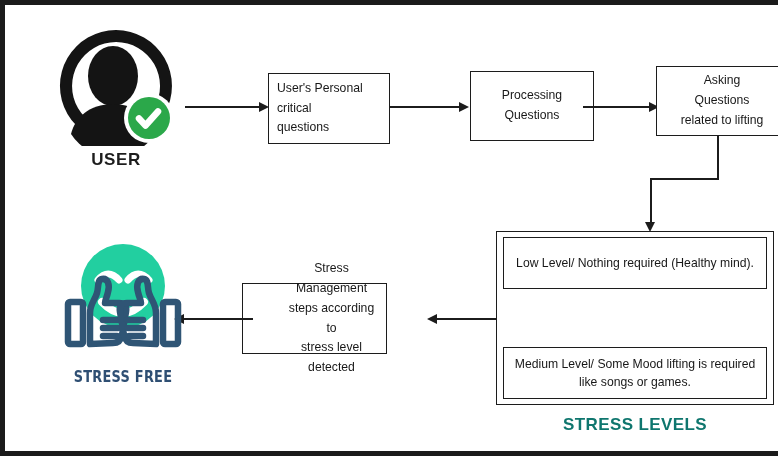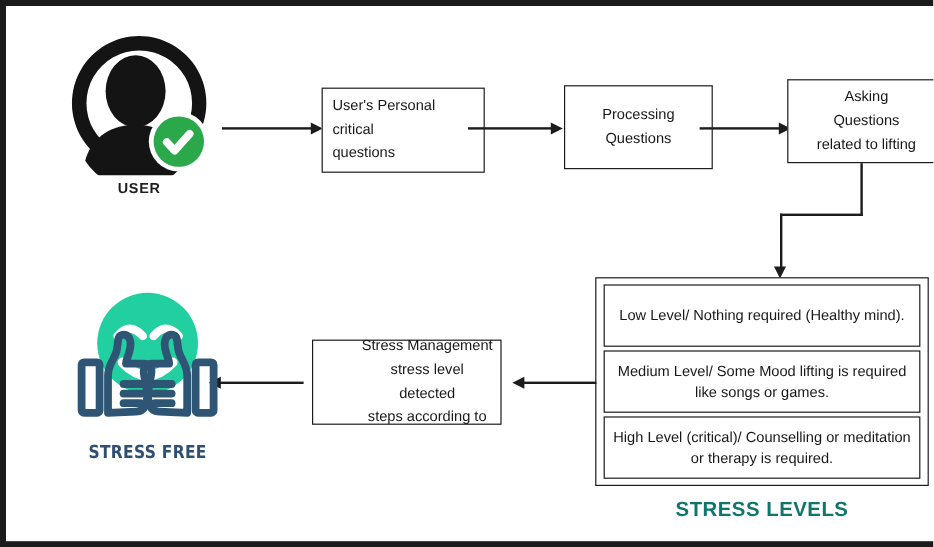--- a/index.html
+++ b/index.html
@@ -116,21 +116,21 @@
     top: 26px;
     width: 120px;
     height: 120px;
   }
   #user-label {
     position: absolute;
     left: 46px;
     top: 150px;
     width: 140px;
     text-align: center;
-    font-size: 12px;
+    font-size: 17px;
     font-weight: 700;
     letter-spacing: 0.6px;
     color: #1d1d1d;
   }
 
   
   #stressfree-icon-wrap {
     position: absolute;
     left: 58px;
     top: 240px;
@@ -180,21 +180,21 @@
       <circle cx="93" cy="92" r="25" fill="#ffffff"></circle>
       <circle cx="93" cy="92" r="21" fill="#2BA84A"></circle>
       <path d="M83 92.5 l6.5 7 12.5 -14" stroke="#ffffff" stroke-width="6.5" fill="none" stroke-linecap="round" stroke-linejoin="round"></path>
     </svg>
   </div>
   <div id="user-label">USER</div>
 
   <div class="line h-line" style="left:185px; top:106px; width:76px;"></div>
   <div class="arrow-head arrow-right" style="left:259px; top:101.5px;"></div>
 
-  <div class="pbox left" id="box-personal-questions" style="left:268px; top:73px; width:136px; height:71px;">
+  <div class="pbox left" id="box-personal-questions" style="left:268px; top:73px; width:122px; height:71px;">
     <span>User's Personal</span>
     <span>critical</span>
     <span>questions</span>
   </div>
 
   <div class="line h-line" style="left:390px; top:106px; width:71px;"></div>
   <div class="arrow-head arrow-right" style="left:459px; top:101.5px;"></div>
 
   <div class="pbox mid" id="box-processing" style="left:470px; top:71px; width:124px; height:70px;">
     <span>Processing</span>
@@ -215,33 +215,30 @@
   <div class="line v-line" style="left:650px; top:178px; height:50px;"></div>
   <div class="arrow-head arrow-down" style="left:645px; top:222px;"></div>
 
   <div id="stress-panel">
     <div class="level-box">
       <span>Low Level/ Nothing required (Healthy mind).</span>
     </div>
     <div class="level-box">
       <span>Medium Level/ Some Mood lifting is required like songs or games.</span>
     </div>
-    <div class="level-box">
-      <span>High Level (critical)/ Counselling or meditation or therapy is required.</span>
-    </div>
   </div>
   <div id="stress-levels-caption">STRESS LEVELS</div>
 
   <div class="line h-line" style="left:434px; top:318px; width:63px;"></div>
   <div class="arrow-head arrow-left" style="left:427px; top:313.5px;"></div>
 
-  <div class="pbox mid" id="box-stress-management" style="left:260px; top:283px; width:158px; height:71px;padding-left:40px;">
+  <div class="pbox mid" id="box-stress-management" style="left:242px; top:283px; width:145px; height:71px;padding-left:40px;">
     <span>Stress Management</span>
+    <span>steps according to</span>
     <span>stress level detected</span>
-    <span>steps according to</span>
   </div>
 
   <div class="line h-line" style="left:181px; top:318px; width:72px;"></div>
   <div class="arrow-head arrow-left" style="left:174px; top:313.5px;"></div>
 
   <div id="stressfree-icon-wrap">
     <svg width="130" height="120" viewBox="0 0 130 120" xmlns="http://www.w3.org/2000/svg">
 
       <circle cx="65" cy="46" r="42" fill="#22CFA0"></circle>
 

